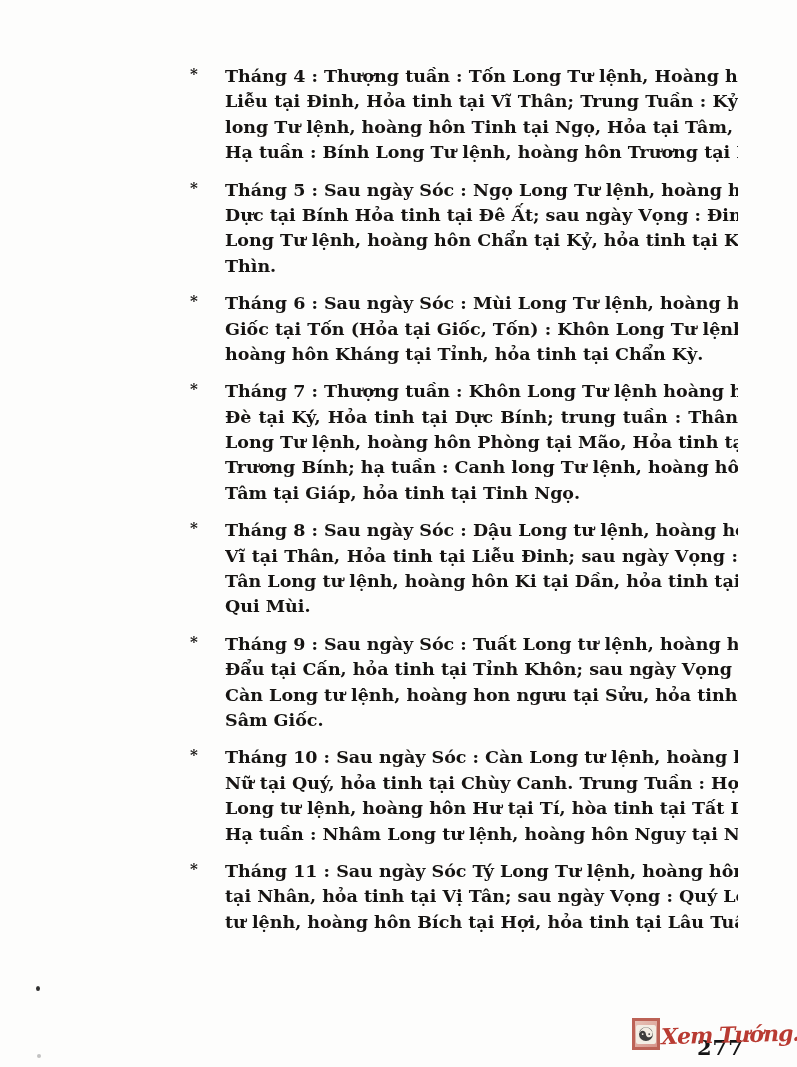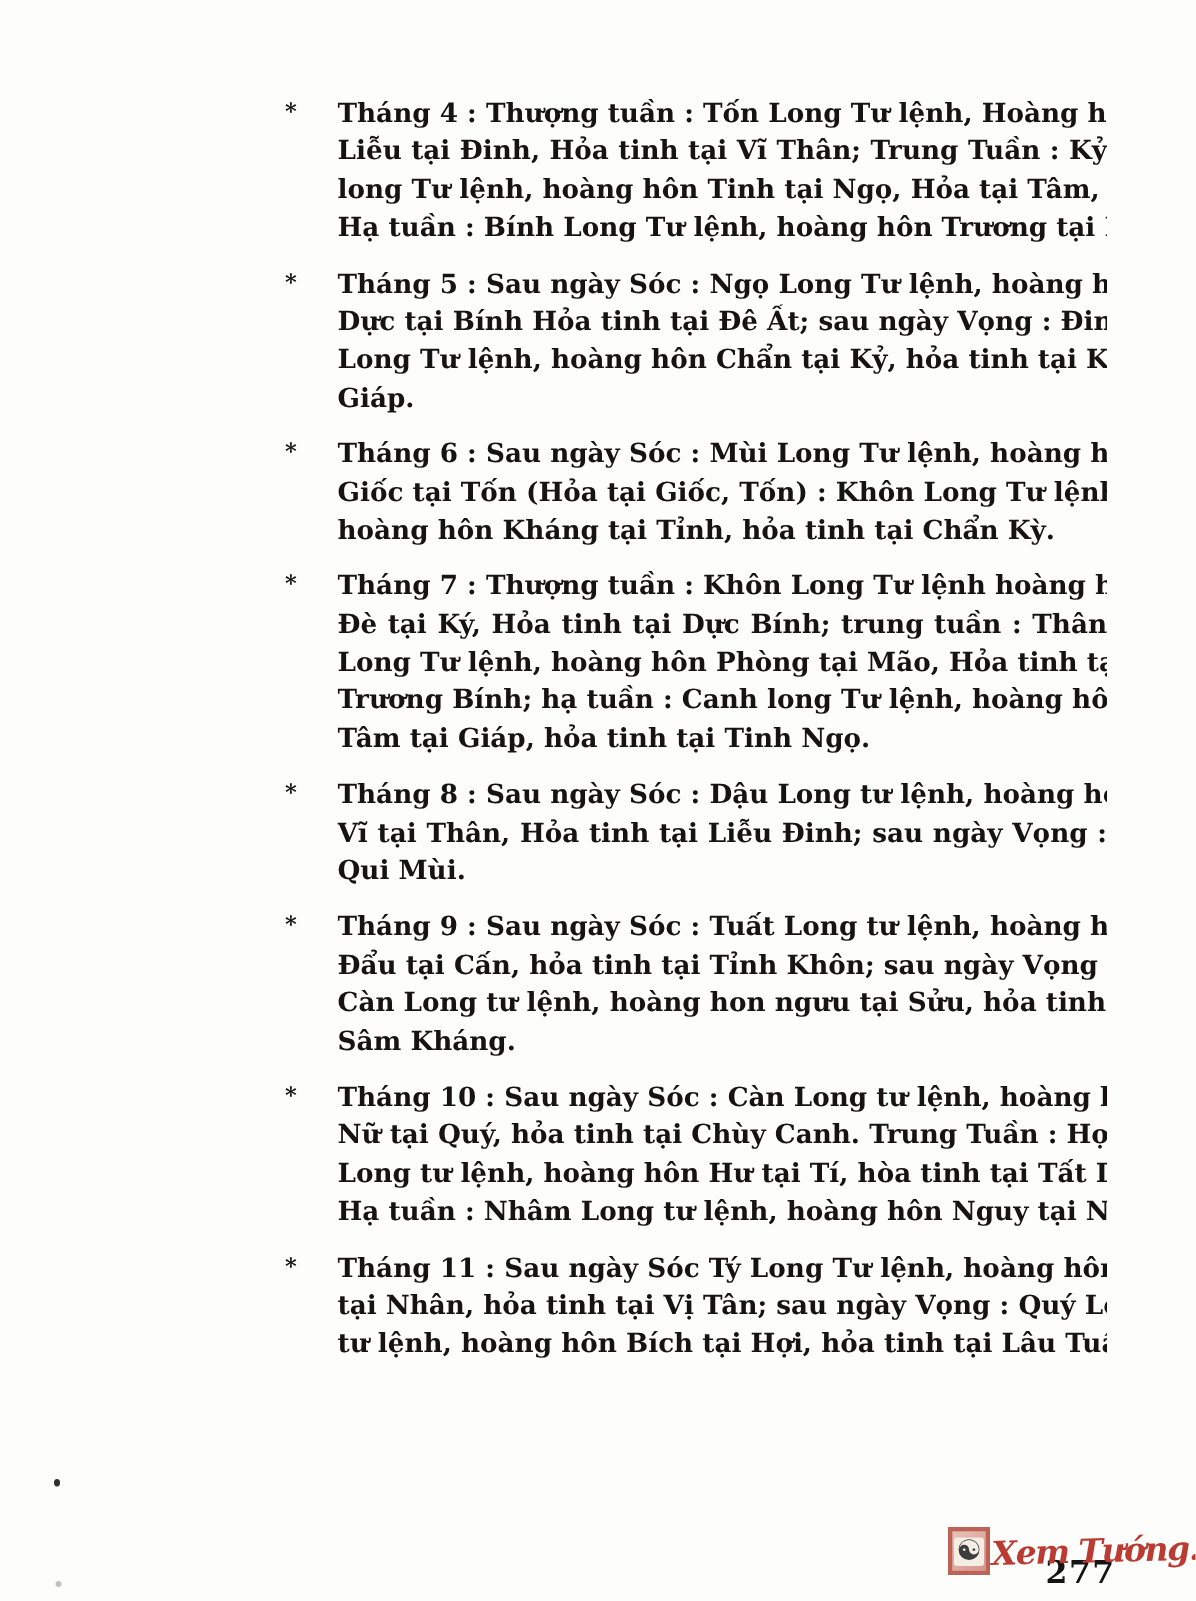--- a/index.html
+++ b/index.html
@@ -112,48 +112,49 @@
         <div class="line">Tháng 4 : Thượng tuần : Tốn Long Tư lệnh, Hoàng hôn</div>
         <div class="line">Liễu tại Đinh, Hỏa tinh tại Vĩ Thân; Trung Tuần : Kỷ</div>
         <div class="line">long Tư lệnh, hoàng hôn Tinh tại Ngọ, Hỏa tại Tâm, Giáp</div>
         <div class="line">Hạ tuần : Bính Long Tư lệnh, hoàng hôn Trương tại Bính,</div>
       </div>
       <div class="para">
         <span class="bullet">*</span>
         <div class="line">Tháng 5 : Sau ngày Sóc : Ngọ Long Tư lệnh, hoàng hôn</div>
         <div class="line">Dực tại Bính Hỏa tinh tại Đê Ất; sau ngày Vọng : Đinh</div>
         <div class="line">Long Tư lệnh, hoàng hôn Chẩn tại Kỷ, hỏa tinh tại Kháng,</div>
-        <div class="line last">Giáp.</div>
+        <div class="line last">Thìn.</div>
       </div>
       <div class="para">
         <span class="bullet">*</span>
         <div class="line">Tháng 6 : Sau ngày Sóc : Mùi Long Tư lệnh, hoàng hôn</div>
         <div class="line">Giốc tại Tốn (Hỏa tại Giốc, Tốn) : Khôn Long Tư lệnh;</div>
         <div class="line last">hoàng hôn Kháng tại Tỉnh, hỏa tinh tại Chẩn Kỳ.</div>
       </div>
       <div class="para">
         <span class="bullet">*</span>
         <div class="line">Tháng 7 : Thượng tuần : Khôn Long Tư lệnh hoàng hôn</div>
         <div class="line">Đè tại Ký, Hỏa tinh tại Dực Bính; trung tuần : Thân</div>
         <div class="line">Long Tư lệnh, hoàng hôn Phòng tại Mão, Hỏa tinh tại</div>
         <div class="line">Trương Bính; hạ tuần : Canh long Tư lệnh, hoàng hôn</div>
         <div class="line last">Tâm tại Giáp, hỏa tinh tại Tinh Ngọ.</div>
       </div>
       <div class="para">
         <span class="bullet">*</span>
         <div class="line">Tháng 8 : Sau ngày Sóc : Dậu Long tư lệnh, hoàng hôn</div>
         <div class="line">Vĩ tại Thân, Hỏa tinh tại Liễu Đinh; sau ngày Vọng :</div>
+        <div class="line">Tân Long tư lệnh, hoàng hôn Ki tại Dần, hỏa tinh tại</div>
         <div class="line last">Qui Mùi.</div>
       </div>
       <div class="para">
         <span class="bullet">*</span>
         <div class="line">Tháng 9 : Sau ngày Sóc : Tuất Long tư lệnh, hoàng hôn</div>
         <div class="line">Đẩu tại Cấn, hỏa tinh tại Tỉnh Khôn; sau ngày Vọng :</div>
         <div class="line">Càn Long tư lệnh, hoàng hon ngưu tại Sửu, hỏa tinh tại</div>
-        <div class="line last">Sâm Kháng.</div>
+        <div class="line last">Sâm Giốc.</div>
       </div>
       <div class="para">
         <span class="bullet">*</span>
         <div class="line">Tháng 10 : Sau ngày Sóc : Càn Long tư lệnh, hoàng hôn</div>
         <div class="line">Nữ tại Quý, hỏa tinh tại Chùy Canh. Trung Tuần : Hợi</div>
         <div class="line">Long tư lệnh, hoàng hôn Hư tại Tí, hòa tinh tại Tất Dần;</div>
         <div class="line">Hạ tuần : Nhâm Long tư lệnh, hoàng hôn Nguy tại Nhâm,</div>
       </div>
       <div class="para">
         <span class="bullet">*</span>

